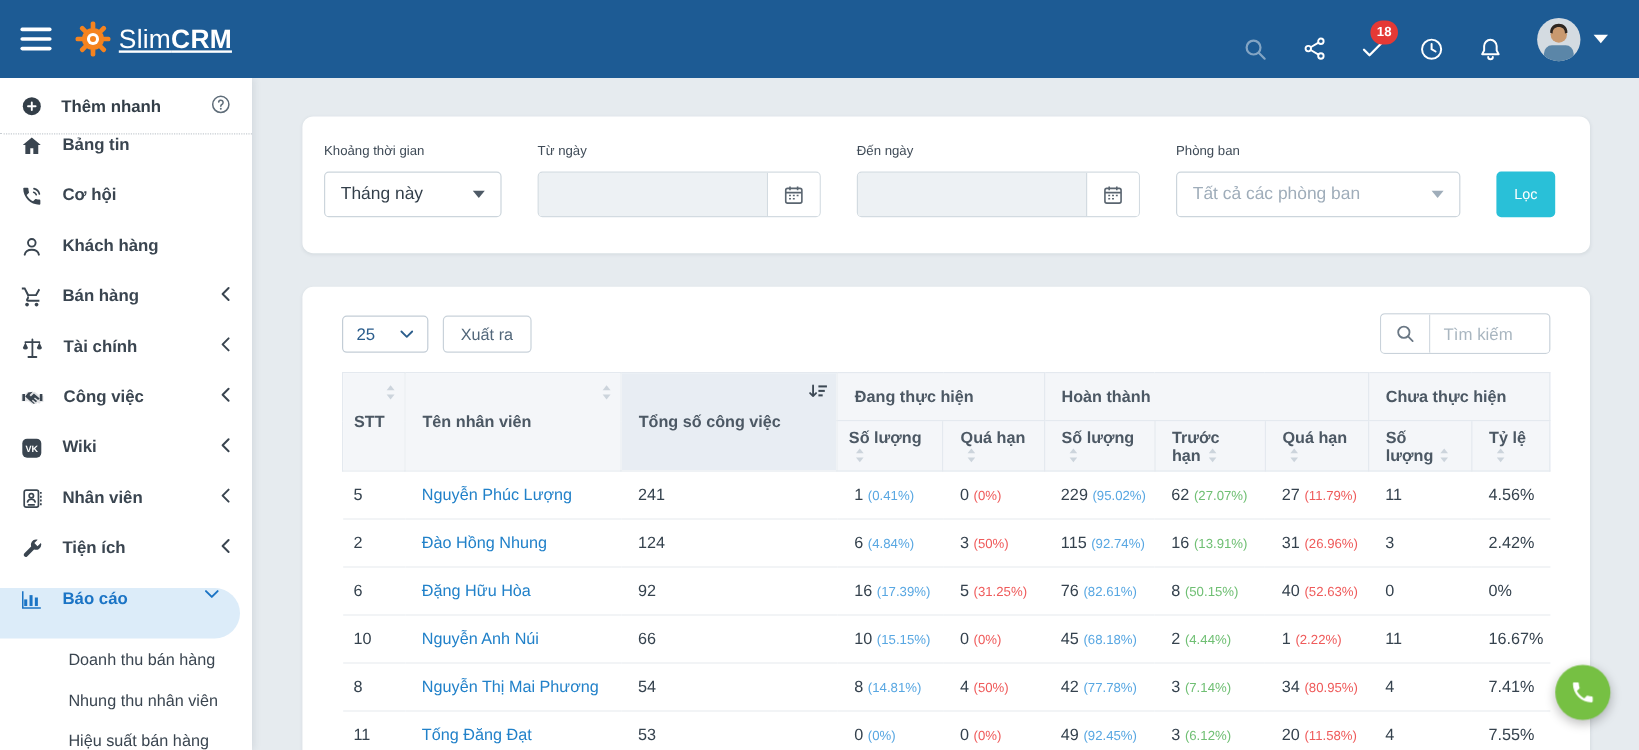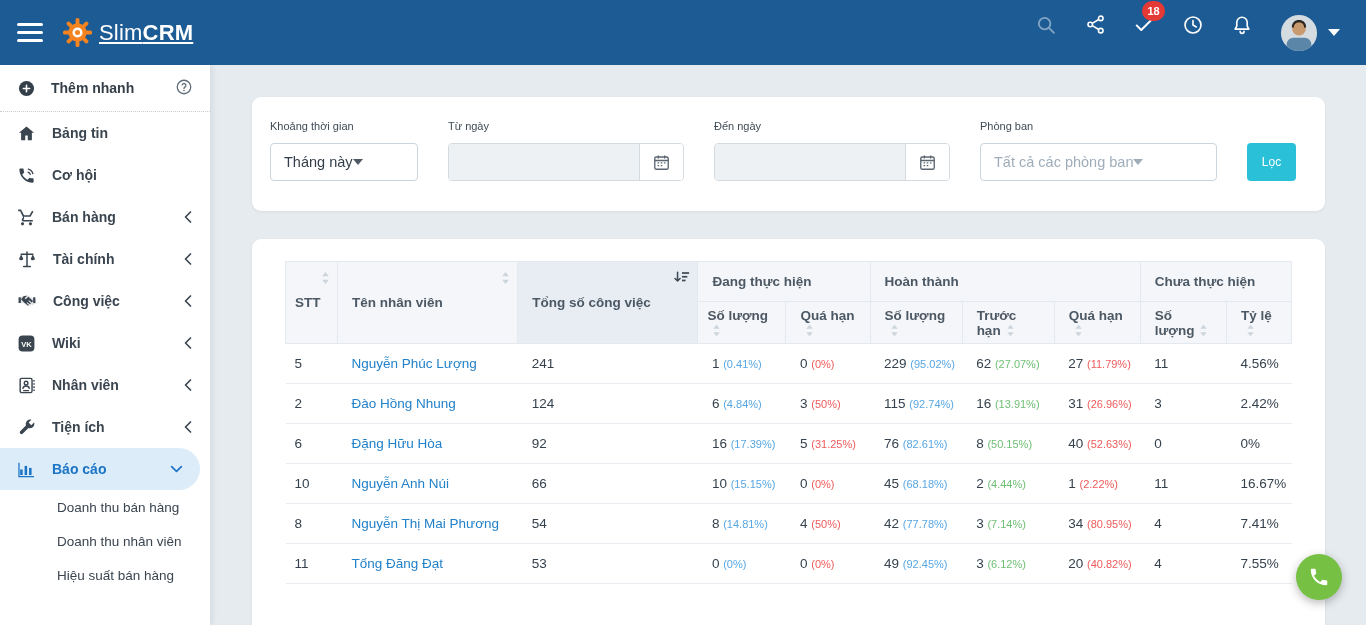--- a/index.html
+++ b/index.html
@@ -14,55 +14,55 @@
   .hamburger { width:26px; height:19px; margin-left:17px; display:flex;
     flex-direction:column; justify-content:space-between; background:none; border:none; cursor:pointer; }
   .hamburger span { display:block; height:3px; background:#fff; border-radius:2px; }
   .brand { display:flex; align-items:center; margin-left:19px; gap:6px;text-decoration:underline; }
   .brand-text { font-size:22px; color:#fff; letter-spacing:.2px; }
   .brand-text b { font-weight:700; }
   .nav-search { position:absolute; left:622px; top:0; height:65px; width:280px;
     background:transparent; border:none; outline:none; color:#fff; font-size:15px;
     text-align:center; font-family:inherit; }
   .nav-search::placeholder { color:rgba(255,255,255,.75); }
-  .nav-right { margin-left:auto; display:flex; align-items:flex-start; gap:27px; padding-right:26px; }
+  .nav-right { margin-left:auto; display:flex; align-items:flex-end; gap:27px; padding-right:26px; }
   .nav-ic { width:22px; height:22px; display:flex; align-items:center; justify-content:center;
     background:none; border:none; cursor:pointer; color:#fff; position:relative; }
   .nav-ic.dim { opacity:.45; }
   .badge { position:absolute; top:-13px; left:9px; min-width:23px; height:20px;
     background:var(--badge_red,#e53935); color:#fff; border-radius:10px; font-size:11px;
     font-weight:700; display:flex; align-items:center; justify-content:center; padding:0 5px; }
   .profile { display:flex; align-items:center; gap:10px; cursor:pointer; }
   .caret { width:0; height:0; border-left:6px solid transparent; border-right:6px solid transparent;
     border-top:7px solid #fff; }
 
   
   .sidebar { position:fixed; top:65px; left:0; width:210px; height:560px; background:#fff;
     box-shadow:2px 0 6px rgba(40,60,80,.10); z-index:20; }
   .quick-add { height:47px; display:flex; align-items:center; gap:15px; padding:0 17px;
     border-bottom:1px dotted #c6ccd1; color:#333e48; font-size:14px; font-weight:700; cursor:pointer; }
   .quick-add .help { margin-left:auto; color:#5f6d79; }
-  .side-item { display:flex; align-items:center; height:42px; padding:0 17px; gap:16px;
+  .side-item { display:flex; height:42px; padding:0 17px; gap:16px;
     color:#3a4550; font-size:14px; font-weight:700; cursor:pointer; }
   .side-item svg { flex:0 0 auto; }
   .chev { margin-left:auto; color:#3a4550; }
   .side-item.active { background:var(--active_pill,#dcecf9); color:var(--active_blue,#1b74c5);
     border-radius:0 22px 22px 0; margin-right:10px; }
   .side-item.active .chev { color:var(--active_blue,#1b74c5); }
   .sub-item { height:34px; display:flex; align-items:center; padding-left:57px;
     font-size:13.5px; color:#3a4550; cursor:pointer; }
 
   
   .main { position:absolute; top:65px; left:210px; width:1156px; height:560px; }
   .card { background:#fff; border-radius:9px; box-shadow:0 1px 3px rgba(40,60,80,.08); }
   .filter-card { margin:32px 41px 0 42px; padding:23px 18px 30px 18px;
     display:flex; gap:30px; align-items:flex-end; }
   .fgroup label { display:block; font-size:11px; color:#3f4b57; margin-bottom:11px; }
   .sel { height:38px; border:1px solid #ccd5dc; border-radius:4px; background:#fff;
-    display:flex; align-items:center; justify-content:flex-start; padding:0 13px;
+    display:flex; align-items:center; justify-content:space-between; padding:0 13px;
     font-size:14.5px; color:#333f4a; cursor:pointer; }
   .sel .scaret { width:0; height:0; border-left:5px solid transparent; border-right:5px solid transparent;
     border-top:6px solid #4e5a66; }
   .sel.placeholder { color:#9fadba; }
   .sel.placeholder .scaret { border-top-color:#9fadba; }
   .dgroup { display:flex; height:38px; border:1px solid #d3dbe1; border-radius:4px; overflow:hidden; }
   .dgroup input { flex:1; border:none; outline:none; background:#edf1f4; min-width:0; }
   .dgroup .dbtn { width:44px; background:#fff; border:none; border-left:1px solid #d3dbe1;
     display:flex; align-items:center; justify-content:center; color:#5a6570; cursor:pointer; }
   .loc-btn { width:49px; height:38px; background:var(--accent_cyan,#29c0d8); border:none;
@@ -238,20 +238,27 @@
     <span>Bảng tin</span>
   </div>
   <div class="side-item">
     <svg width="19" height="19" viewBox="0 0 24 24">
       <use href="#i-phone"></use>
       <path d="M14.3 4a7.6 7.6 0 0 1 5.7 5.7M14 7.8a4.2 4.2 0 0 1 2.7 2.7" stroke="currentColor" stroke-width="1.7" fill="none" stroke-linecap="round"></path>
     </svg>
     <span>Cơ hội</span>
   </div>
   <div class="side-item">
+    <svg width="19" height="19" viewBox="0 0 24 24" fill="none" stroke="currentColor" stroke-width="2">
+      <circle cx="12" cy="8" r="4"></circle>
+        <path d="M4.5 20.5c.8-3.6 4-5.2 7.5-5.2s6.7 1.6 7.5 5.2" stroke-linecap="round"></path>
+    </svg>
+    <span>Khách hàng</span>
+  </div>
+  <div class="side-item">
     <svg width="19" height="19" viewBox="0 0 24 24" fill="currentColor">
       <path d="M7 18c-1.1 0-2 .9-2 2s.9 2 2 2 2-.9 2-2-.9-2-2-2zm10 0c-1.1 0-2 .9-2 2s.9 2 2 2 2-.9 2-2-.9-2-2-2zM8.5 11h8.6l3.7-6.6-1.8-1L15.8 9H8.9L5.1 2H1.5v2H4l3.6 7.6-1.5 2.7c-.5 1.1.3 2.7 1.9 2.7h12v-2H8.1l1-2z"></path>
     </svg>
     <span>Bán hàng</span>
     <svg class="chev" width="10" height="14">
         <use href="#i-chevl"></use>
       </svg>
   </div>
   <div class="side-item">
     <svg width="20" height="20" viewBox="0 0 24 24">
@@ -311,21 +318,21 @@
         <rect x="9.6" y="7.5" width="3.2" height="11.5"></rect>
         <rect x="15.2" y="10" width="3.2" height="9"></rect>
       <path d="M2.5 3.5v17.5h19" stroke="currentColor" stroke-width="1.6" fill="none"></path>
     </svg>
     <span>Báo cáo</span>
     <svg class="chev" width="13" height="10">
         <use href="#i-chevd"></use>
       </svg>
   </div>
   <div class="sub-item">Doanh thu bán hàng</div>
-  <div class="sub-item">Doanh thu nhân viên</div>
+  <div class="sub-item">Nhung thu nhân viên</div>
   <div class="sub-item">Hiệu suất bán hàng</div>
 </aside>
 
 <main class="main">
 
   <section class="card filter-card">
     <div class="fgroup" style="width:148px">
       <label>Khoảng thời gian</label>
       <div class="sel">
         <span>Tháng này</span>
@@ -358,20 +365,38 @@
       <label>Phòng ban</label>
       <div class="sel placeholder">
         <span>Tất cả các phòng ban</span>
         <span class="scaret"></span>
       </div>
     </div>
     <button class="loc-btn">Lọc</button>
   </section>
 
   <section class="card table-card">
+    <div class="tctrl">
+      <div class="pagesize">
+        <span>25</span>
+        <svg width="12" height="9" style="color:#2b5d8c">
+            <use href="#i-chevd"></use>
+          </svg>
+      </div>
+      <button class="export-btn">Xuất ra</button>
+      <div class="tsearch">
+        <button class="sbtn">
+          <svg width="18" height="18" viewBox="0 0 24 24">
+              <circle cx="10.5" cy="10.5" r="6.3" stroke="currentColor" stroke-width="2" fill="none"></circle>
+              <path d="M15.2 15.2L20.3 20.3" stroke="currentColor" stroke-width="2" stroke-linecap="round"></path>
+            </svg>
+        </button>
+        <input placeholder="Tìm kiếm" style="">
+      </div>
+    </div>
 
     <table>
       <colgroup>
         <col style="width:52px">
           <col style="width:180px">
           <col style="width:180px">
         <col style="width:88px">
           <col style="width:84px">
         <col style="width:92px">
           <col style="width:92px">
@@ -494,21 +519,21 @@
   </tr>
 
   <tr>
     <td>11</td>
     <td><a class="emp" href="#">Tống Đăng Đạt</a></td>
     <td>53</td>
     <td><span>0</span> <span class="pct pb">(0%)</span></td>
     <td><span>0</span> <span class="pct pr">(0%)</span></td>
     <td><span>49</span> <span class="pct pb">(92.45%)</span></td>
     <td><span>3</span> <span class="pct pg">(6.12%)</span></td>
-    <td><span>20</span> <span class="pct pr">(40.82%)</span></td>
+    <td><span>20</span> <span class="pct pr">(11.58%)</span></td>
     <td>4</td>
     <td>7.55%</td>
   </tr>
 </tbody>
     </table>
   </section>
 </main>
 
 <button class="fab">
   <svg width="22" height="22" viewBox="0 0 24 24" style="color:#fff">

